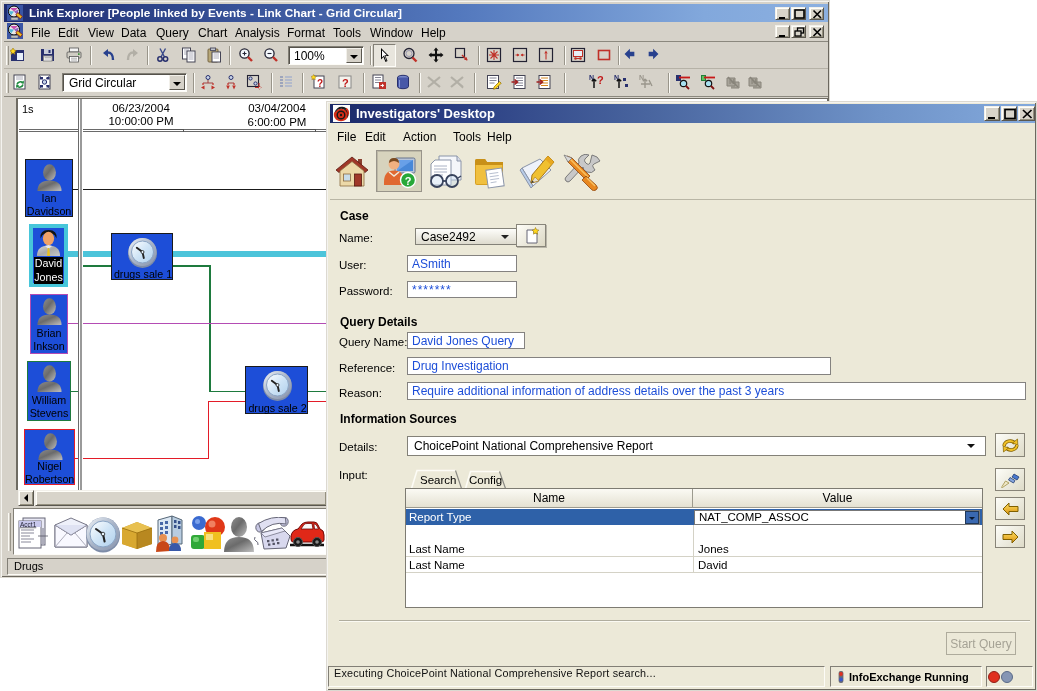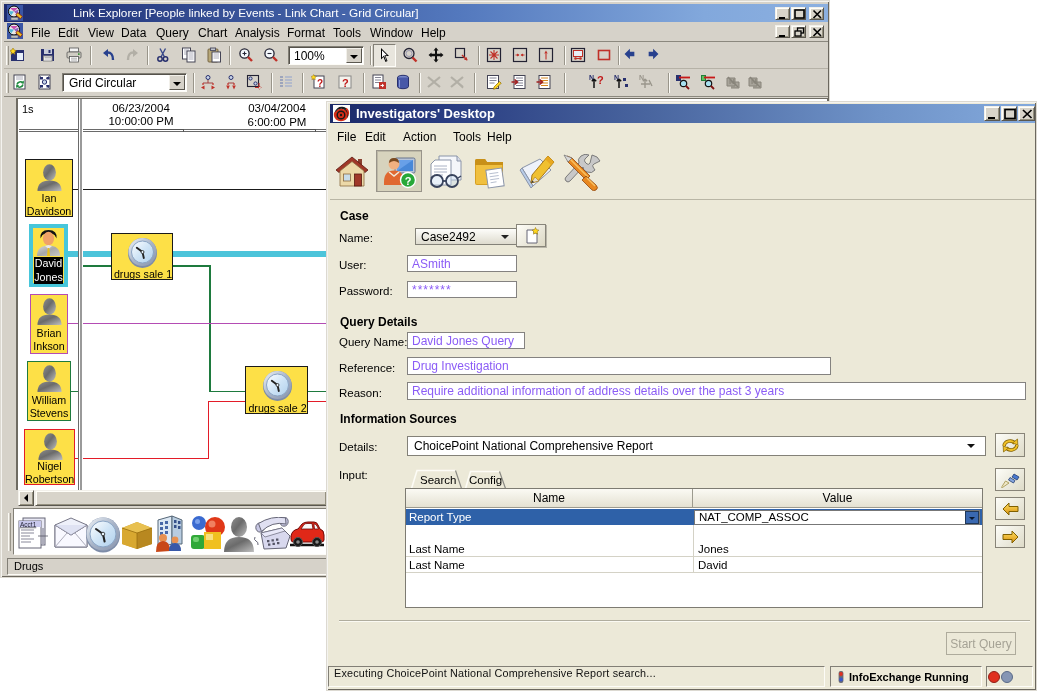--- a/index.html
+++ b/index.html
@@ -18,26 +18,26 @@
   .sunken2 { border:1px solid; border-color:#827f76 #fdfcf7 #fdfcf7 #827f76; }
   .vsep { position:absolute; width:2px; border-left:1px solid #99958a; border-right:1px solid #fbfaf5; }
   .grip { position:absolute; width:3px; border-left:1px solid #fbfaf5; border-right:1px solid #99958a; }
   .ti { position:absolute; width:16px; height:16px; }
   .combo { position:absolute; background:#fff; border:1px solid; border-color:#827f76 #fdfcf7 #fdfcf7 #827f76;
            box-shadow: inset 1px 1px 0 #55524b; font-size:12px; }
   .ddbtn { position:absolute; right:1px; top:1px; bottom:1px; width:16px; background:#d6d2c9;
            border:1px solid; border-color:#f2f0ea #5a574f #5a574f #f2f0ea; }
   .arr-dn { position:absolute; width:0; height:0; border:4px solid transparent; border-top:4px solid #000; }
   
-  .ebox { position:absolute; background:#fde047; text-align:center; font-size:10.7px; line-height:12.5px; color:#000; }
+  .ebox { position:absolute; background:#1d4ed8; text-align:center; font-size:10.7px; line-height:12.5px; color:#000; }
   .cline { position:absolute; }
   
   .lbl { position:absolute; font-size:11.5px; color:#000; }
   .hdr { position:absolute; font-size:12px; font-weight:bold; color:#000; }
-  .inp { position:absolute; background:#fff; border:1px solid #848280; font-size:12px; padding:1px 4px; color:#8b5cf6; }
+  .inp { position:absolute; background:#fff; border:1px solid #848280; font-size:12px; padding:1px 4px; color:#1d4ed8; }
   .fbtn { position:absolute; background:linear-gradient(135deg,#fdfdf8,#dedbc8); border:1px solid #888478; }
 </style>
 </head>
 <body>
 <svg width="0" height="0" style="position:absolute">
   <defs>
     <linearGradient id="pgrad" x1="0" y1="0" x2="1" y2="1">
       <stop offset="0" stop-color="#8f8f8f"></stop>
         <stop offset="0.45" stop-color="#6b6b6b"></stop>
         <stop offset="1" stop-color="#c0c0c0"></stop>
@@ -74,21 +74,21 @@
        background:linear-gradient(to right,#1f2c6d,#2a3f85 15%,#5378bd 55%,#82a8dc 85%,#8cb0e0);">
     <svg class="abs" style="left:3px;top:1px" width="16" height="16" viewBox="0 0 16 16">
       <rect x="0" y="0" width="16" height="16" fill="#3a55a5"></rect>
       <circle cx="7" cy="6.5" r="5.5" fill="#e8e8e8" stroke="#000" stroke-width="1"></circle>
       <path d="M7 6.5 L3 3 L11 3 Z" fill="#c850b0"></path>
       <path d="M7 6.5 L2 6 L4 10.5 Z" fill="#50b8d8"></path>
       <path d="M7 6.5 L10.5 10 L11.5 4.5 Z" fill="#9060c0"></path>
       <rect x="9.5" y="9" width="6" height="3" transform="rotate(40 12 10)" fill="#e8c020" stroke="#902010" stroke-width="0.8"></rect>
       <rect x="4" y="12.5" width="7" height="2.5" fill="#c0c0c0" stroke="#606060" stroke-width="0.5"></rect>
     </svg>
-    <div class="abs" style="left:25px; top:2px; font-size:11.8px; font-weight:normal; color:#fff;margin-left:44px;">Link Explorer [People linked by Events - Link Chart - Grid Circular]</div>
+    <div class="abs" style="left:25px; top:2px; font-size:11.8px; font-weight:bold; color:#fff;">Link Explorer [People linked by Events - Link Chart - Grid Circular]</div>
     <div class="tbtn" style="left:771px; top:3px;">
         <svg width="13" height="11">
           <rect x="2" y="8" width="6" height="2" fill="#000"></rect>
         </svg>
       </div>
     <div class="tbtn" style="left:787px; top:3px;">
         <svg width="13" height="11">
           <rect x="2" y="1" width="9" height="8" fill="none" stroke="#000" stroke-width="1.6"></rect>
         </svg>
       </div>

